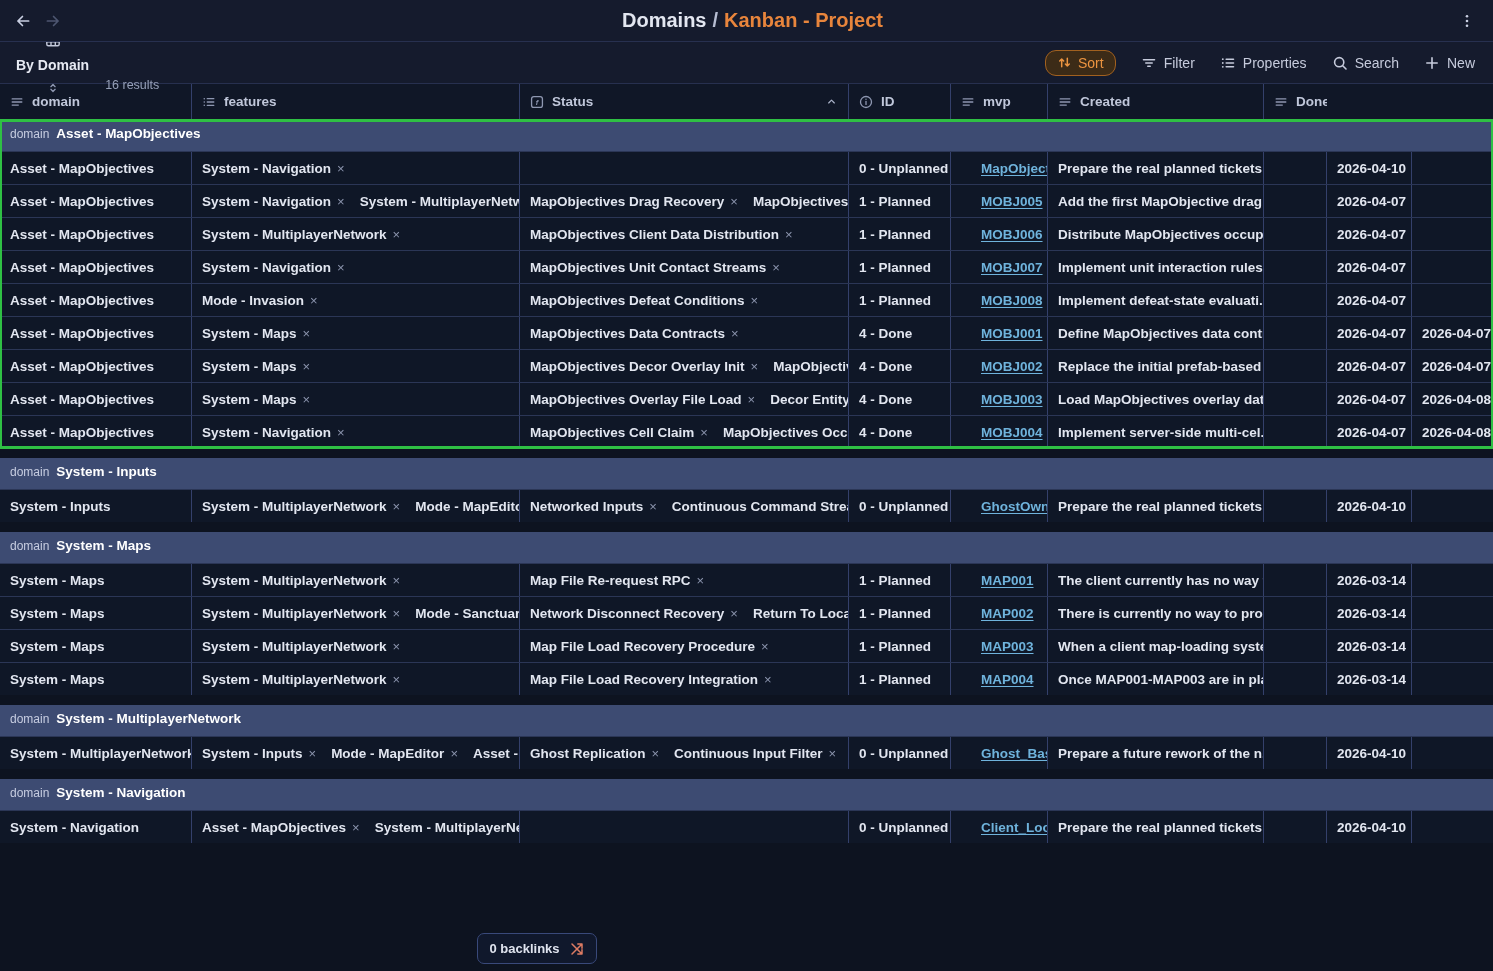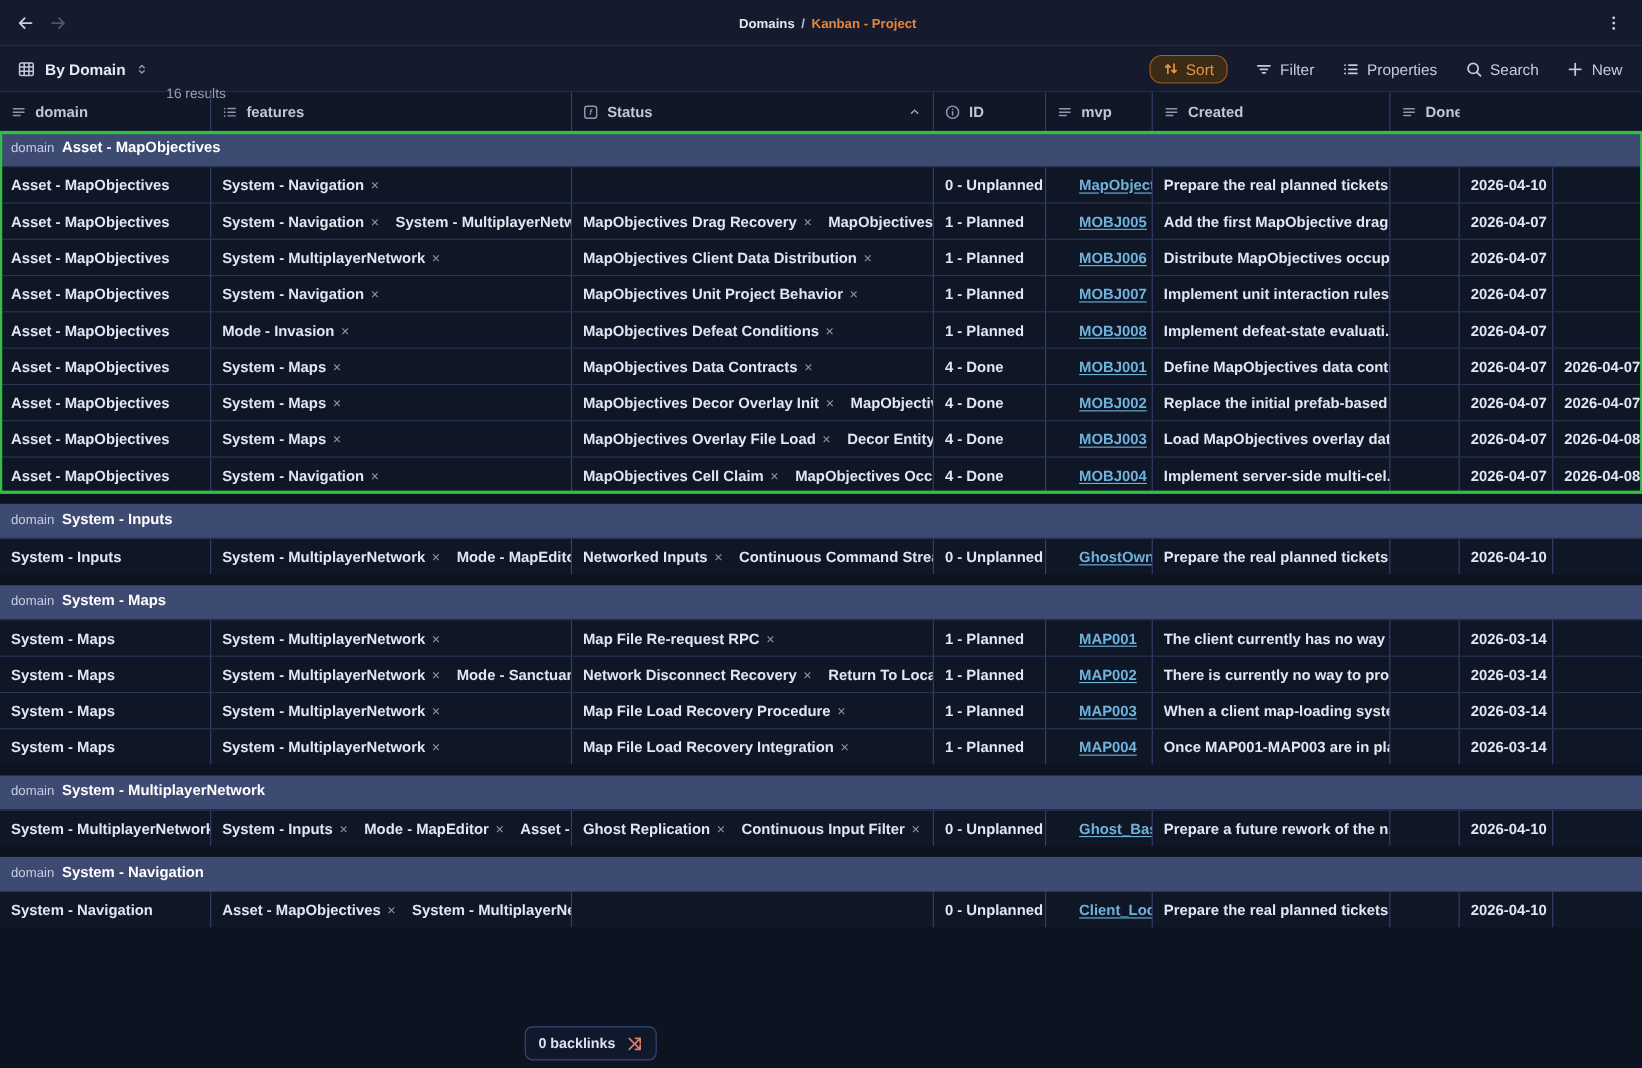--- a/index.html
+++ b/index.html
@@ -9,28 +9,28 @@
     font-family:"Liberation Sans", sans-serif;
     -webkit-font-smoothing:antialiased;
   }
   .app { position:relative; width:1493px; height:971px; background:#0d1320; overflow:hidden; color:#e2e6f0; }
 
   
   .topbar { height:42px; background:#151b2d; border-bottom:1px solid #27304f; display:flex; align-items:center; position:relative; }
   .nav { display:flex; align-items:center; gap:12px; padding-left:14px; }
   .nav-btn { display:flex; color:#c9cfe2; cursor:pointer; }
   .nav-btn.fwd { color:#4d5670; }
-  .breadcrumb { position:absolute; left:12px; right:0; text-align:center; font-size:12px; font-weight:700; pointer-events:none; }
+  .breadcrumb { position:absolute; left:12px; right:0; text-align:center; font-size:20px; font-weight:700; pointer-events:none; }
   .crumb-sep { color:#b6bdd2; margin:0 6px; font-weight:600; }
   .crumb-page { color:#e8853c; }
   .kebab { margin-left:auto; padding-right:18px; color:#c9cfe2; display:flex; cursor:pointer; }
 
   
   .toolbar { height:42px; background:#151b2d; border-bottom:1px solid #27304f; display:flex; align-items:center; padding:0 18px 0 16px; }
-  .view-switch { display:flex; align-items:center; gap:9px; font-size:14px; font-weight:700; color:#e7eaf3; cursor:pointer; }
+  .view-switch { display:flex; align-items:center; gap:9px; font-size:14px; font-weight:700; color:#e7eaf3; cursor:pointer;flex-direction:column; }
   .view-switch .vicon { color:#c3c9db; display:flex; }
   .view-switch .updown { color:#8d96af; display:flex; }
   .results { margin-left:16px; font-size:12.5px; color:#96a0b8; font-weight:500;margin-top:44px; }
   .toolbar-right { margin-left:auto; display:flex; align-items:center; gap:25px; }
   .tb-btn { display:flex; align-items:center; gap:7px; font-size:14px; color:#c6cbdc; font-weight:500; cursor:pointer; white-space:nowrap; }
   .tb-btn .bicon { display:flex; }
   .tb-btn.sort { color:#ec9440; border:1.5px solid #a2611f; background:#3c2b17; border-radius:11px; padding:4px 11px; gap:6px; }
 
   
   .thead { display:grid; height:36px; background:#101727; border-bottom:1px solid #1f2844; }
@@ -342,21 +342,21 @@
             <span class="cell-text">Asset - MapObjectives</span>
           </div>
           <div class="cell">
             <span class="tag">
               <span class="tag-text">System - Navigation</span>
               <span class="tag-x">×</span>
             </span>
           </div>
           <div class="cell">
             <span class="tag">
-              <span class="tag-text">MapObjectives Unit Project Behavior</span>
+              <span class="tag-text">MapObjectives Unit Contact Streams</span>
               <span class="tag-x">×</span>
             </span>
           </div>
           <div class="cell">
             <span class="cell-text">1 - Planned</span>
           </div>
           <div class="cell">
             <a class="id-link" href="#">MOBJ007</a>
           </div>
           <div class="cell">

